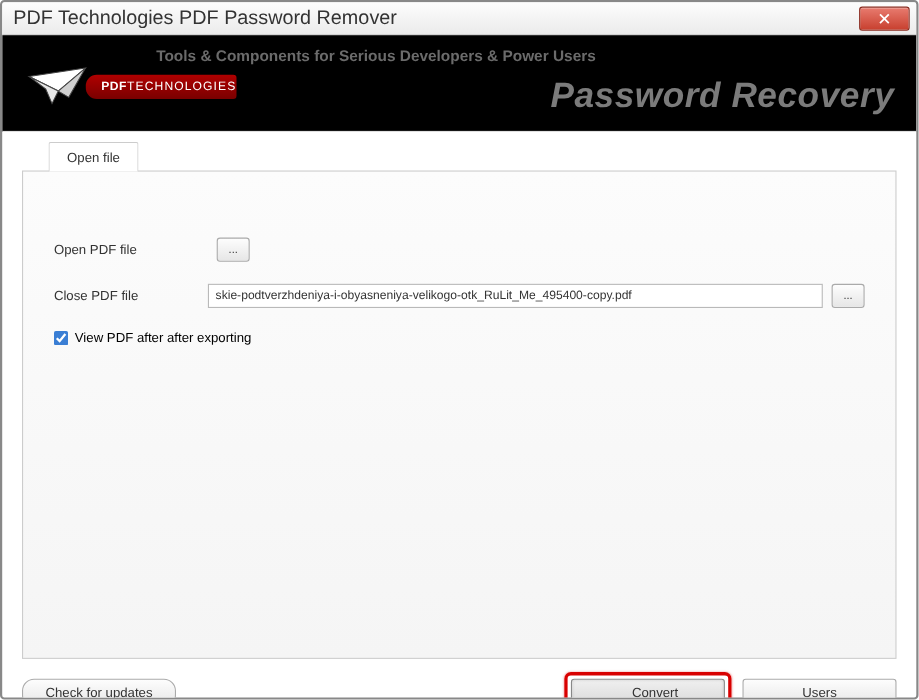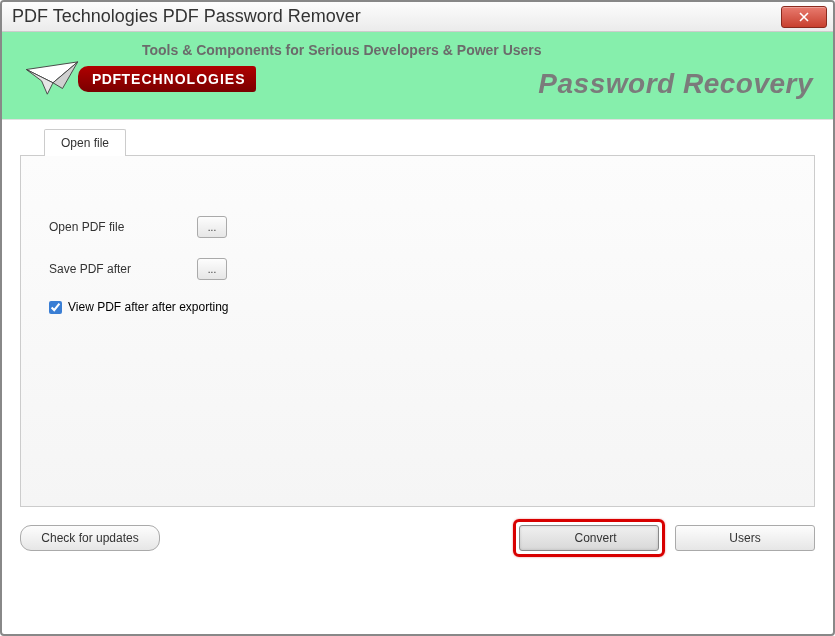--- a/index.html
+++ b/index.html
@@ -3,32 +3,32 @@
 <meta charset="utf-8">
 <style>
 * { box-sizing: border-box; margin: 0; padding: 0; }
 body { font-family: "Segoe UI", Tahoma, sans-serif; font-size: 12px; background: #fff; width: 835px; height: 636px; overflow: hidden; border: 2px solid #888; border-radius: 4px; }
 
 .titlebar { height: 30px; background: linear-gradient(to bottom, #fdfdfd, #ebebeb); display: flex; align-items: center; padding: 0 0 0 10px; border-bottom: 1px solid #ccc; }
 .titlebar-text { font-size: 18px; color: #333; flex: 1; }
 .close-btn { width: 46px; height: 22px; background: linear-gradient(to bottom, #e87b6f, #c8402f); border: 1px solid #8a2a1e; border-radius: 3px; display: flex; align-items: center; justify-content: center; margin-right: 6px; box-shadow: inset 0 1px 0 rgba(255,255,255,0.3); }
 .close-btn svg { width: 10px; height: 10px; }
 
-.header { height: 88px; padding: 0 18px; position: relative; background: #86efac; border-bottom: 1px solid #e0e0e0; }
+.header { height: 88px; padding: 0 18px; position: relative; background: #000000; border-bottom: 1px solid #e0e0e0; }
 .tagline { position: absolute; top: 10px; left: 140px; font-size: 14px; color: #6b6b6b; font-weight: 600; }
 .logo { position: absolute; top: 28px; left: 22px; display: flex; align-items: center; }
 .logo-paper { width: 58px; height: 38px; position: relative; margin-right: -4px; }
-.logo-badge { background: linear-gradient(to bottom, #b00000, #7a0000); color: #fff; font-weight: bold; font-size: 14px; padding: 5px 10px 5px 14px; border-radius: 10px 3px 3px 10px; letter-spacing: 0.5px; display: flex; align-items: flex-start; }
-.logo-badge .thin { font-weight: 700; letter-spacing: 1px; }
-.product-title { position: absolute; right: 20px; top: 36px; font-size: 28px; font-weight: 600; color: #7b7b7b; font-style: italic; letter-spacing: 0.5px; }
+.logo-badge { background: linear-gradient(to bottom, #b00000, #7a0000); color: #fff; font-weight: bold; font-size: 11px; padding: 5px 0 5px 14px; border-radius: 10px 3px 3px 10px; letter-spacing: 0.5px; display: flex; align-items: flex-start; }
+.logo-badge .thin { font-weight: 400; letter-spacing: 1px; }
+.product-title { position: absolute; right: 20px; top: 36px; font-size: 32px; font-weight: 600; color: #7b7b7b; font-style: italic; letter-spacing: 0.5px; }
 
 .tabs { margin: 8px 18px 0 18px; display: flex; padding-left: 24px; }
 .tab { border: 1px solid #ccc; border-bottom: none; background: #fff; padding: 6px 16px; font-size: 12px; color: #333; border-radius: 2px 2px 0 0; position: relative; top: 1px; z-index: 2; }
 
-.panel { margin: 0 18px 12px 18px; border: 1px solid #ccc; background: linear-gradient(to bottom, #fcfcfc, #f5f5f5); height: 352px; padding: 60px 28px 20px 28px; position: relative; }
+.panel { margin: 0 18px 12px 18px; border: 1px solid #ccc; background: linear-gradient(to bottom, #fcfcfc, #f5f5f5); height: 444px; padding: 60px 28px 20px 28px; position: relative; }
 
 .row { display: flex; align-items: center; margin-bottom: 20px; }
 .row-label { width: 140px; color: #333; font-size: 12px; }
 .row-input { flex: 1; height: 22px; border: 1px solid #b9b9b9; background: #fff; padding: 0 6px; font-size: 11px; color: #333; font-family: inherit; overflow: hidden; text-overflow: clip; white-space: nowrap; }
 .browse-btn { width: 30px; height: 22px; margin-left: 8px; border: 1px solid #aaa; background: linear-gradient(to bottom, #fdfdfd, #e6e6e6); border-radius: 3px; display: flex; align-items: center; justify-content: center; font-size: 10px; color: #333; cursor: pointer; }
 
 .check-row { display: flex; align-items: center; margin-top: 4px; }
 .check-row input { margin-right: 6px; width: 13px; height: 13px; accent-color: #3a7ed4; }
 
 .footer { display: flex; align-items: center; padding: 0 18px 14px 18px; }
@@ -74,21 +74,22 @@
 <div class="tabs">
   <div class="tab">Open file</div>
 </div>
 
 <div class="panel">
   <div class="row">
     <div class="row-label">Open PDF file</div>
     <div class="browse-btn">...</div>
   </div>
   <div class="row">
-    <div class="row-label">Save PDF after</div>
+    <div class="row-label">Close PDF file</div>
+    <input class="row-input" type="text" value="skie-podtverzhdeniya-i-obyasneniya-velikogo-otk_RuLit_Me_495400-copy.pdf" style="">
     <div class="browse-btn">...</div>
   </div>
   <div class="check-row">
     <input type="checkbox" checked="" style="">
     <label>View PDF after after exporting</label>
   </div>
 </div>
 
 <div class="footer">
   <button class="btn btn-check">Check for updates</button>

